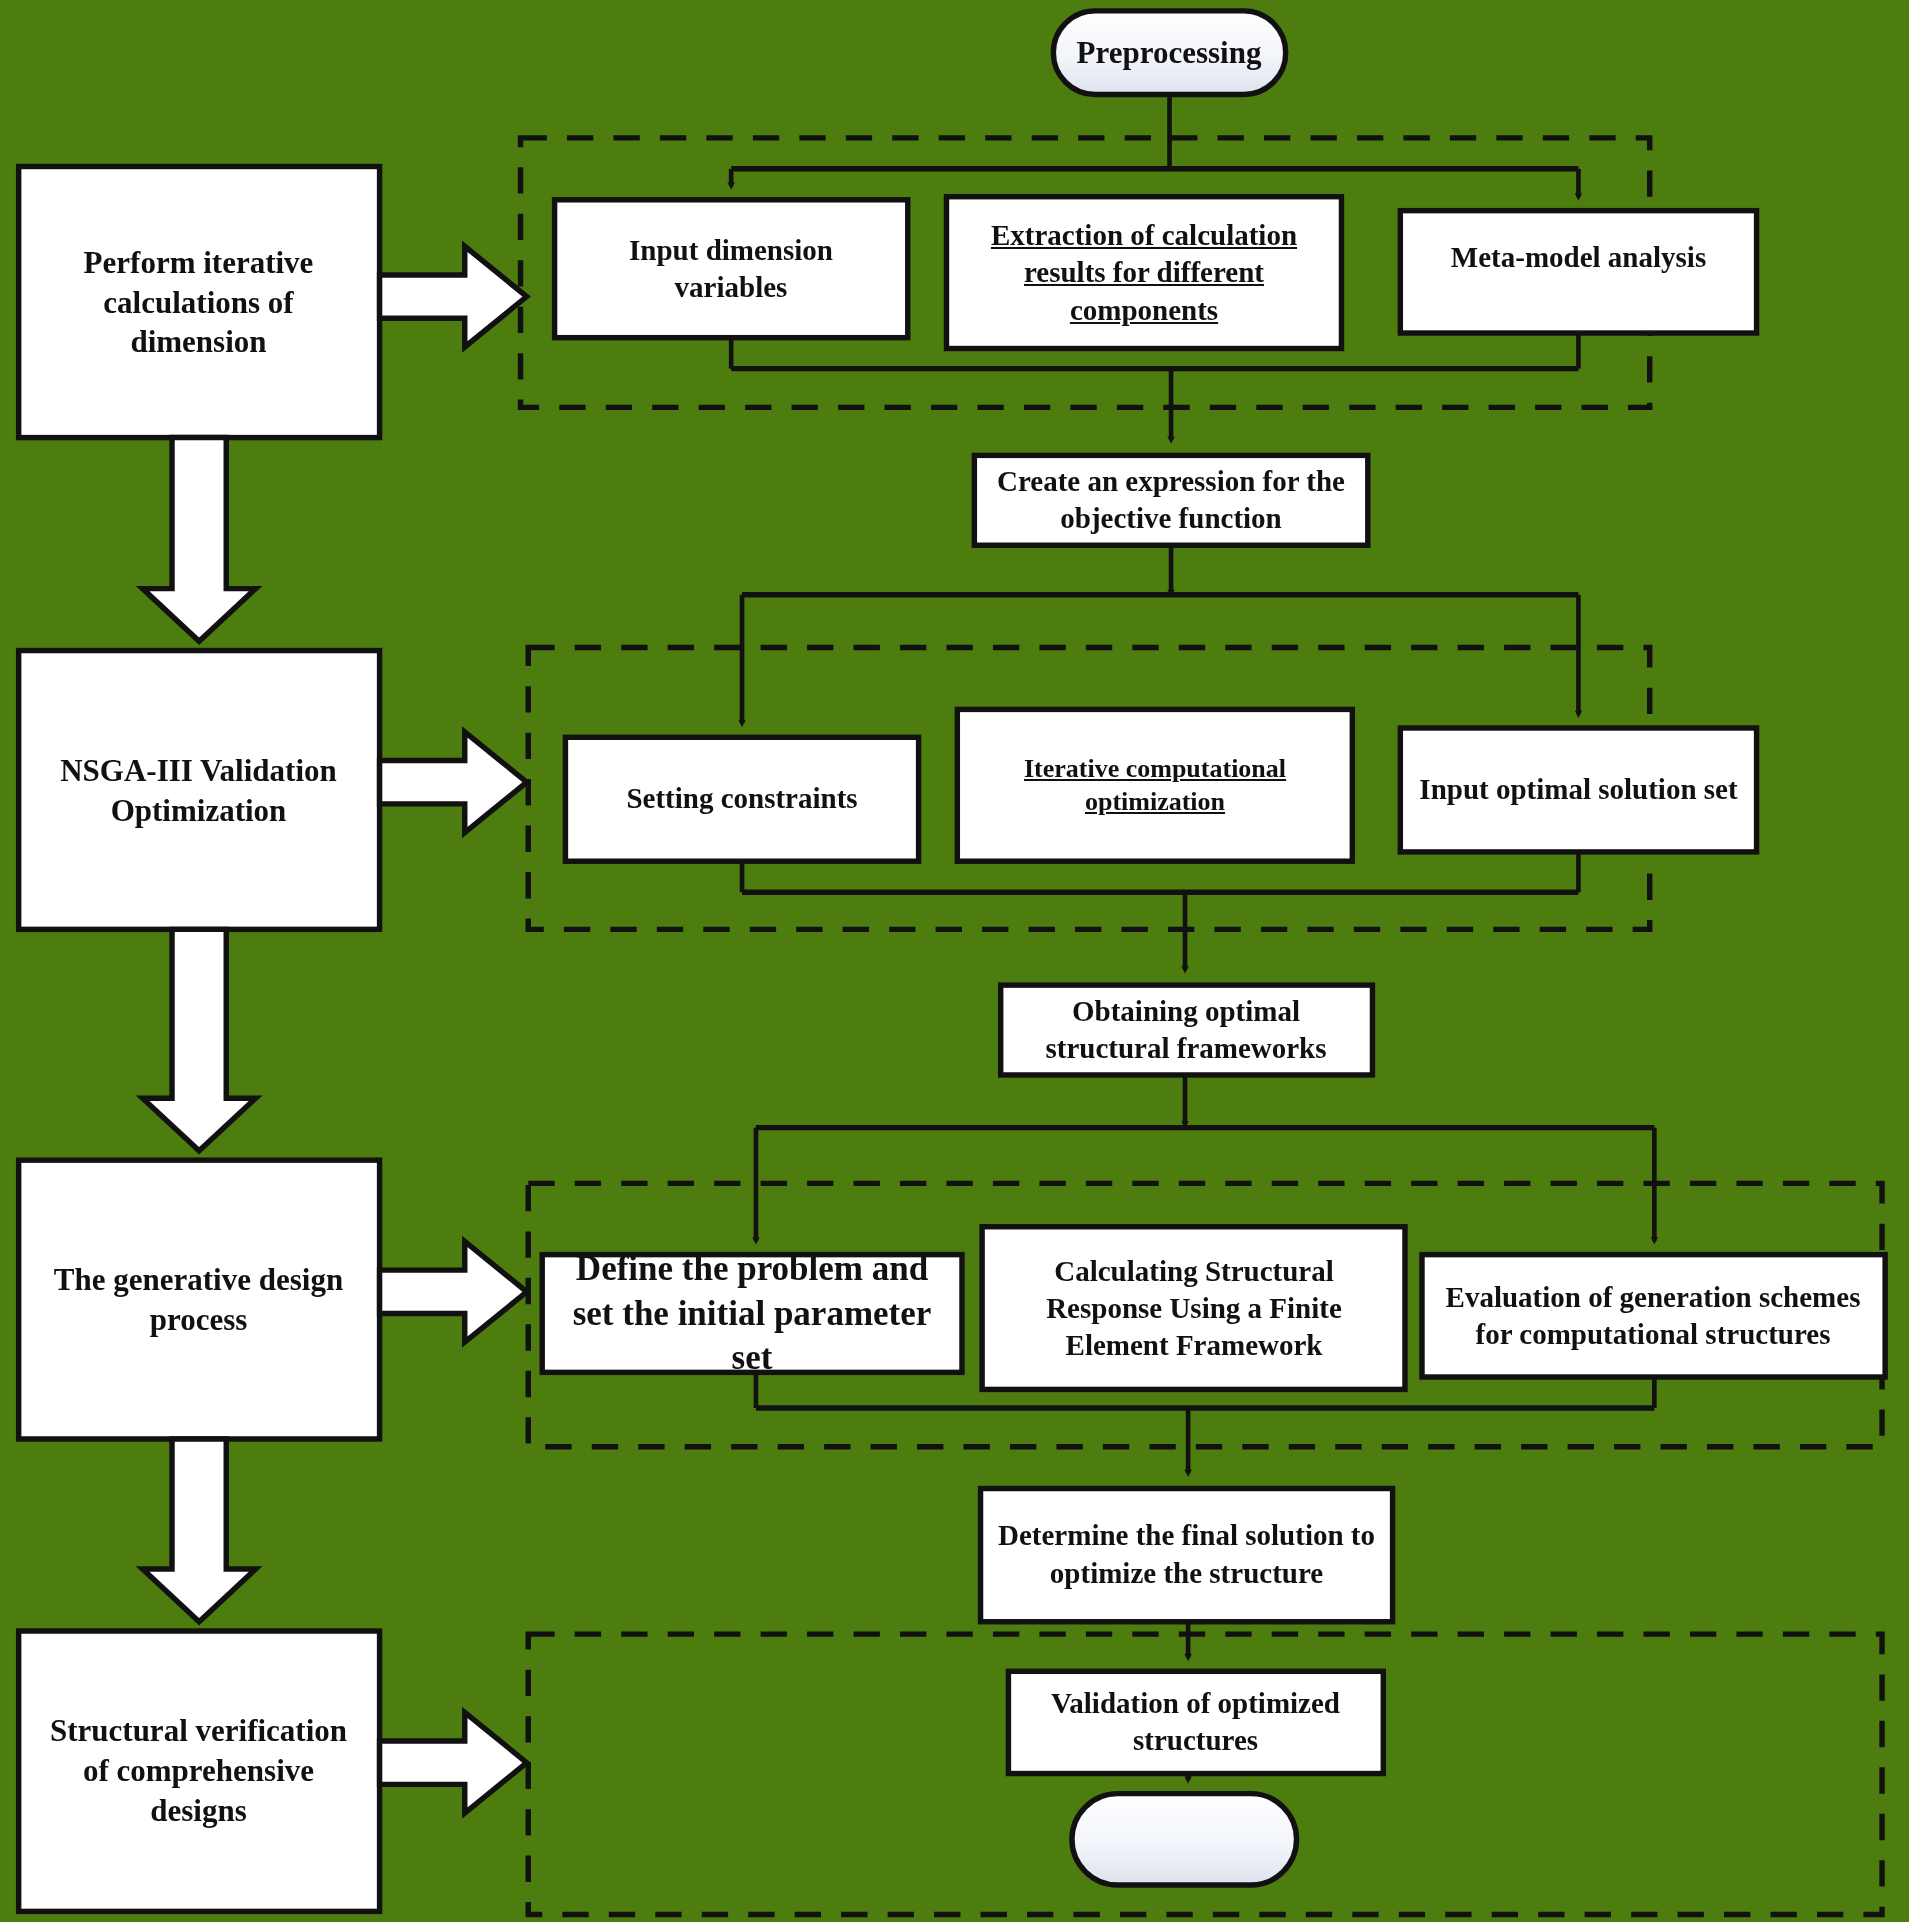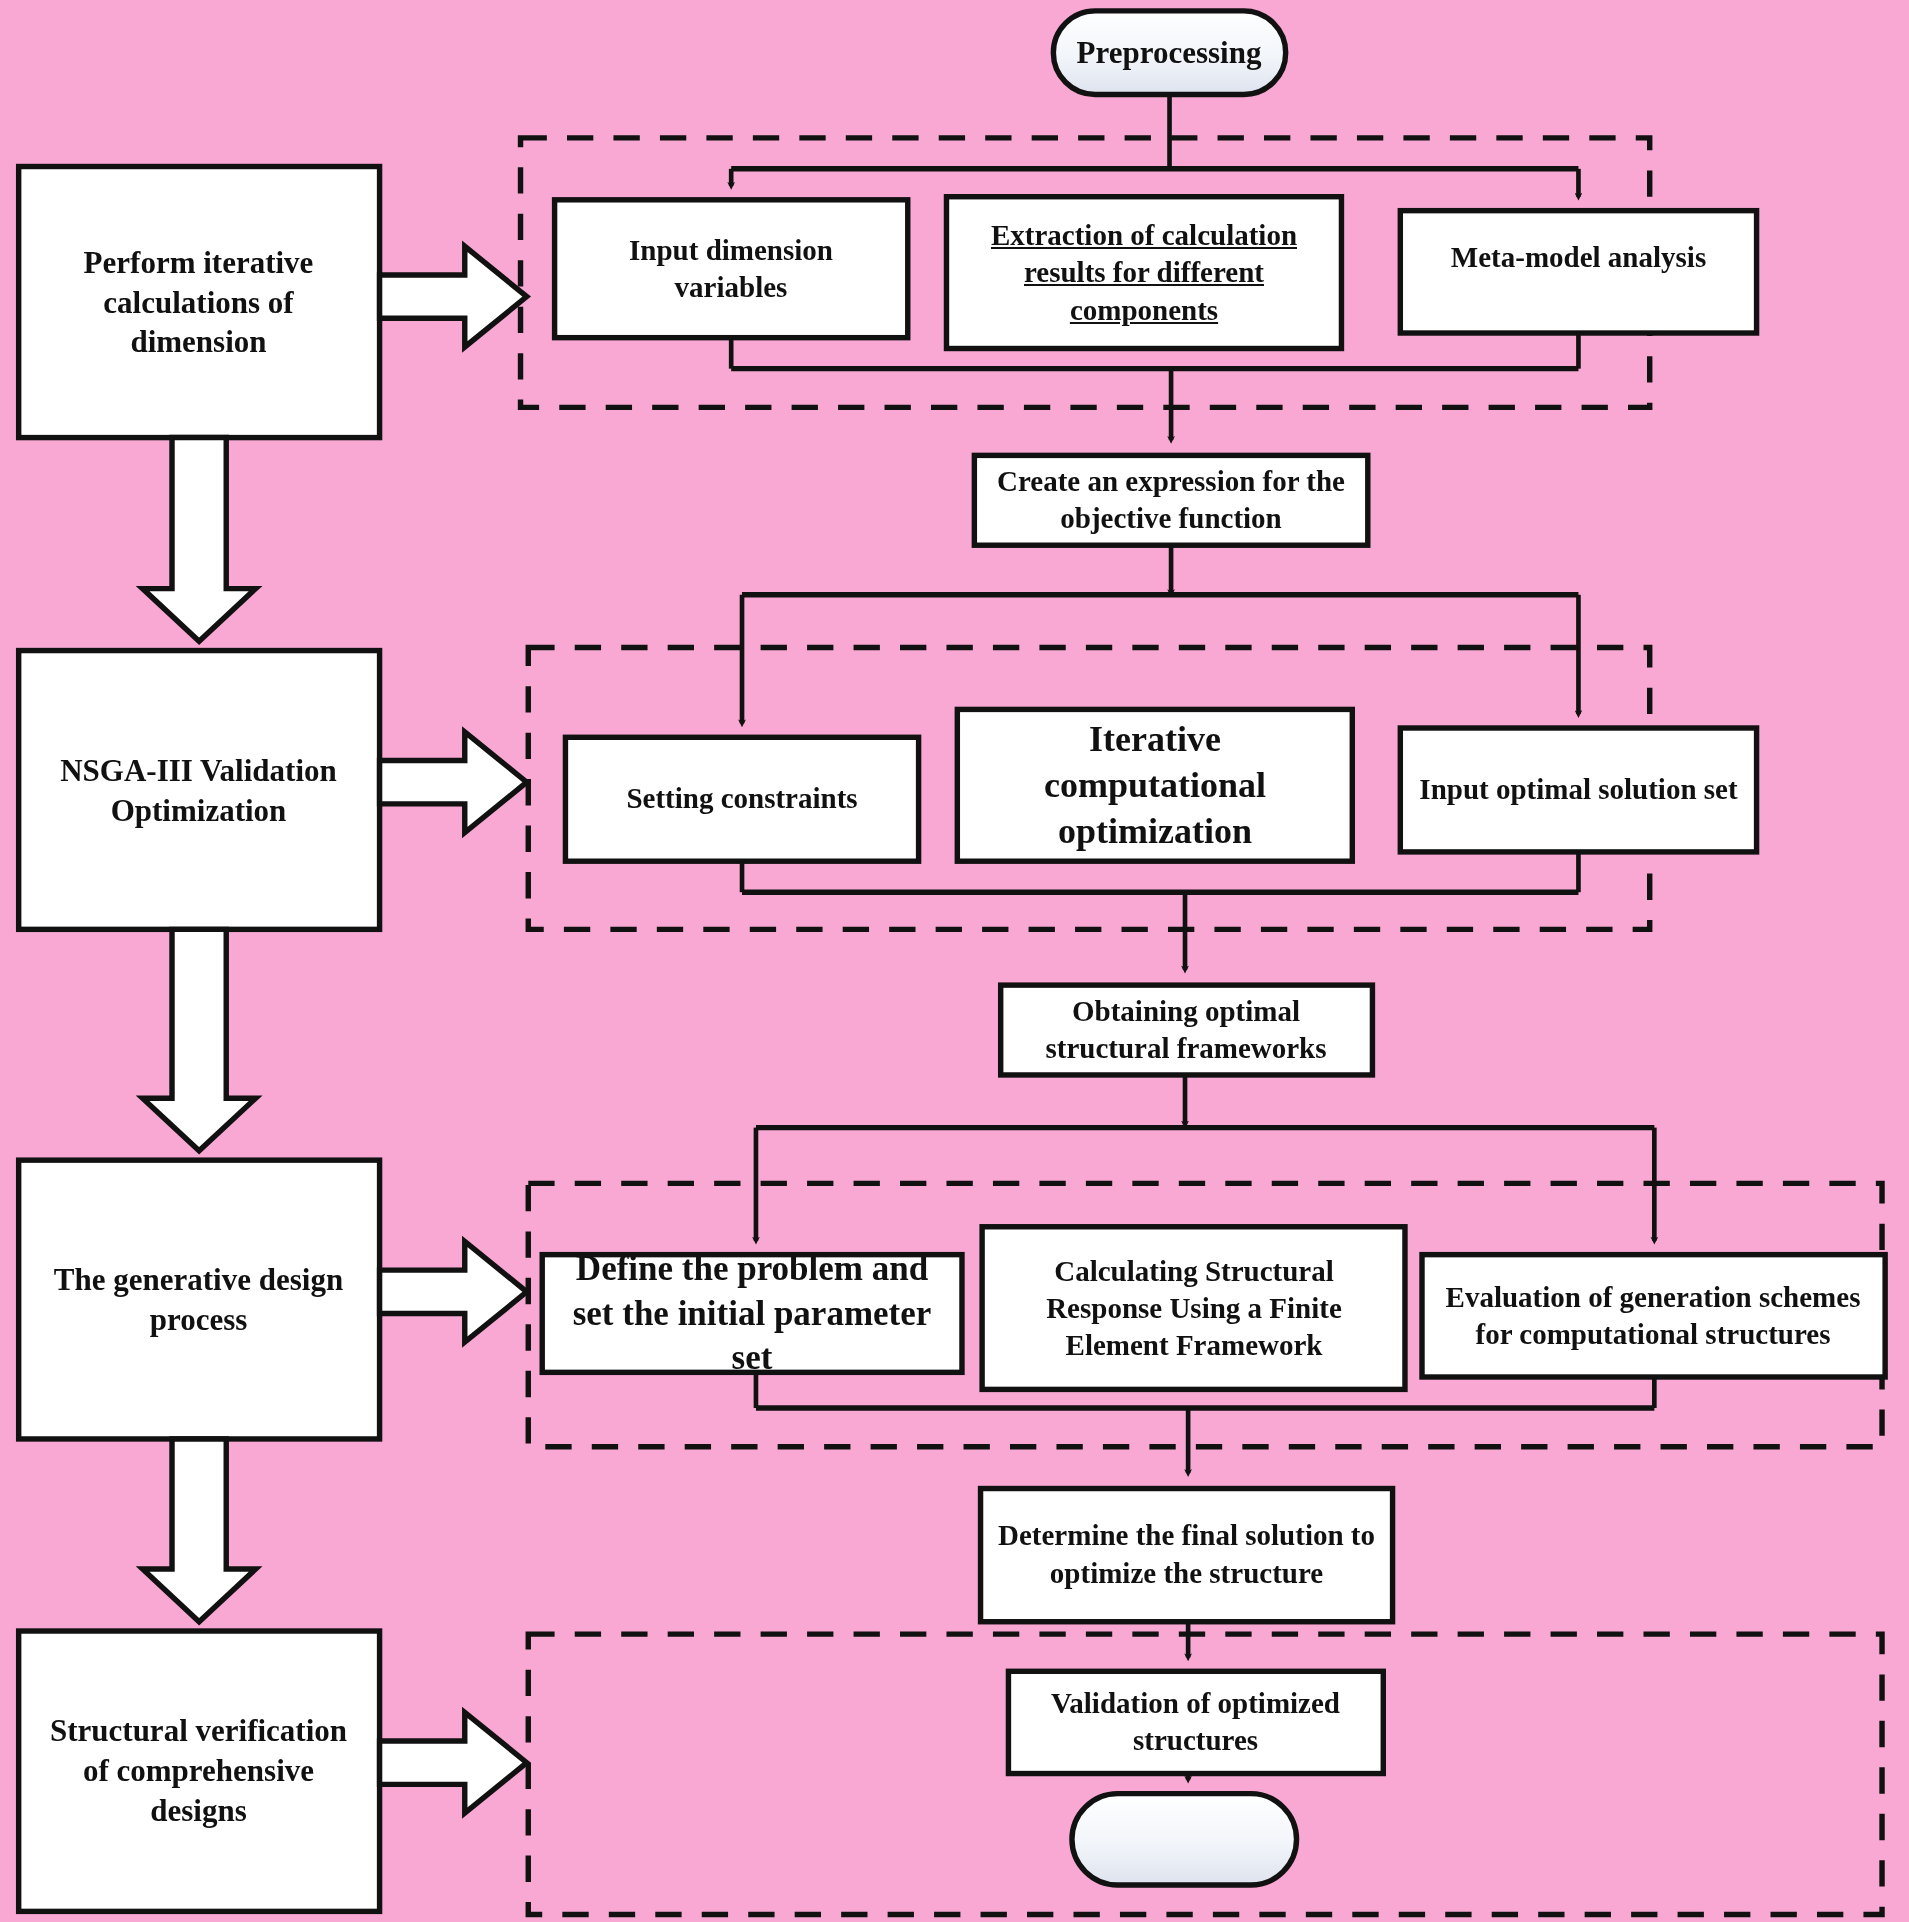--- a/index.html
+++ b/index.html
@@ -1,18 +1,18 @@
 <!DOCTYPE html>
 <html style="font-size:12.4px"><head>
 <meta charset="utf-8">
 <style>
   html,body{margin:0;padding:0;background:#ffffff;}
   body{width:1910px;height:1923px;overflow:hidden;
        font-family:"Liberation Serif","DejaVu Serif",serif;}
-  #stage{position:relative;width:1910px;height:1923px;background:#f9a8d4;}
+  #stage{position:relative;width:1910px;height:1923px;background:#4d7c0f;}
   svg#canvas{position:absolute;left:0;top:0;width:1910px;height:1923px;}
   .node-label{position:absolute;display:flex;align-items:center;justify-content:center;
     text-align:center;font-weight:bold;color:#111;line-height:1.28;
     font-family:"Liberation Serif","DejaVu Serif",serif;pointer-events:none;}
 </style>
 </head>
 <body>
 
 <div id="stage">
 
@@ -116,21 +116,21 @@
 <div class="node-label" style="left:26px;top:167px;width:345px;height:271px;font-size:31px;padding:0 14px;box-sizing:border-box;">Perform iterative calculations of dimension</div>
 <div class="node-label" style="left:26px;top:651px;width:345px;height:279px;font-size:31px;padding:0 11px;box-sizing:border-box;">NSGA-III Validation Optimization</div>
 <div class="node-label" style="left:26px;top:1160px;width:345px;height:279px;font-size:31px;padding:0 11px;box-sizing:border-box;">The generative design process</div>
 <div class="node-label" style="left:26px;top:1631px;width:345px;height:280px;font-size:31px;padding:0 9.3px;box-sizing:border-box;">Structural verification of comprehensive designs</div>
 
 <div class="node-label" style="left:559px;top:200px;width:344px;height:138px;font-size:29px;padding:0 11px;box-sizing:border-box;">Input dimension variables</div>
 <div class="node-label" style="left:951px;top:197px;width:386px;height:152px;font-size:29px;padding:0 11px;box-sizing:border-box;text-decoration:underline;">Extraction of calculation results for different components</div>
 <div class="node-label" style="left:1405px;top:197px;width:347px;height:122px;font-size:29px;padding:0 7.7px;box-sizing:border-box;">Meta-model analysis</div>
 
 <div class="node-label" style="left:570px;top:737px;width:344px;height:124px;font-size:29px;padding:0 4px;box-sizing:border-box;">Setting constraints</div>
-<div class="node-label" style="left:962px;top:709px;width:386px;height:152px;font-size:36px;padding:0 14px;box-sizing:border-box;">Iterative computational optimization</div>
+<div class="node-label" style="left:962px;top:709px;width:386px;height:152px;font-size:26px;padding:0 14px;box-sizing:border-box;text-decoration:underline;">Iterative computational optimization</div>
 <div class="node-label" style="left:1405px;top:728px;width:347px;height:124px;font-size:29px;padding:0 7.7px;box-sizing:border-box;">Input optimal solution set</div>
 
 <div class="node-label" style="left:545px;top:1255px;width:414px;height:118px;font-size:35px;padding:0 6.2px;box-sizing:border-box;">Define the problem and set the initial parameter set</div>
 <div class="node-label" style="left:987px;top:1227px;width:414px;height:163px;font-size:29px;padding:0 11px;box-sizing:border-box;">Calculating Structural Response Using a Finite Element Framework</div>
 <div class="node-label" style="left:1426px;top:1255px;width:454px;height:122px;font-size:29px;padding:0 7.7px;box-sizing:border-box;">Evaluation of generation schemes for computational structures</div>
 
 <div class="node-label" style="left:1011px;top:1671px;width:369px;height:102px;font-size:29px;padding:0 4.6px;box-sizing:border-box;">Validation of optimized structures</div>
 
 <div class="node-label" style="left:979px;top:455px;width:384px;height:90px;font-size:29px;padding:0 7.7px;box-sizing:border-box;">Create an expression for the objective function</div>
 <div class="node-label" style="left:1005px;top:985px;width:362px;height:90px;font-size:29px;padding:0 7.7px;box-sizing:border-box;">Obtaining optimal structural frameworks</div>

